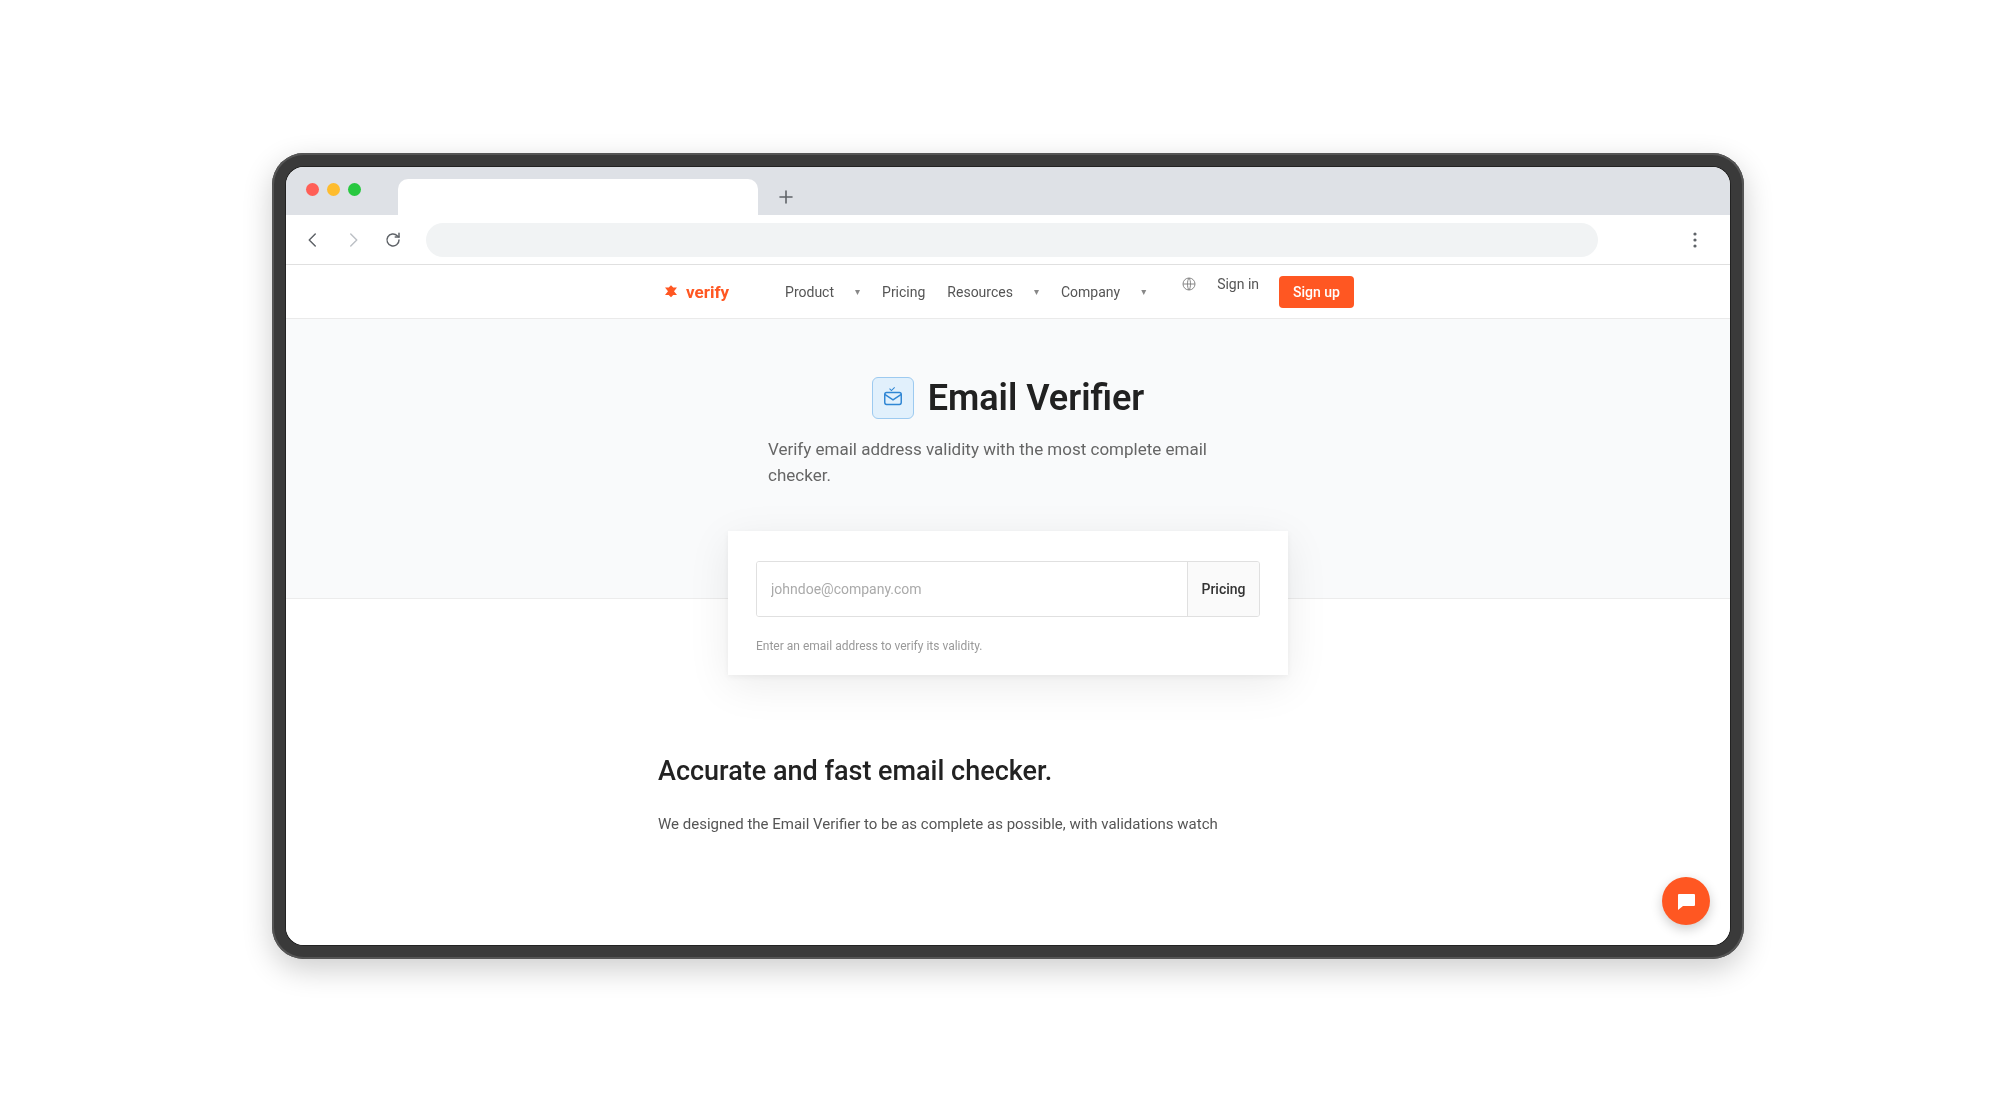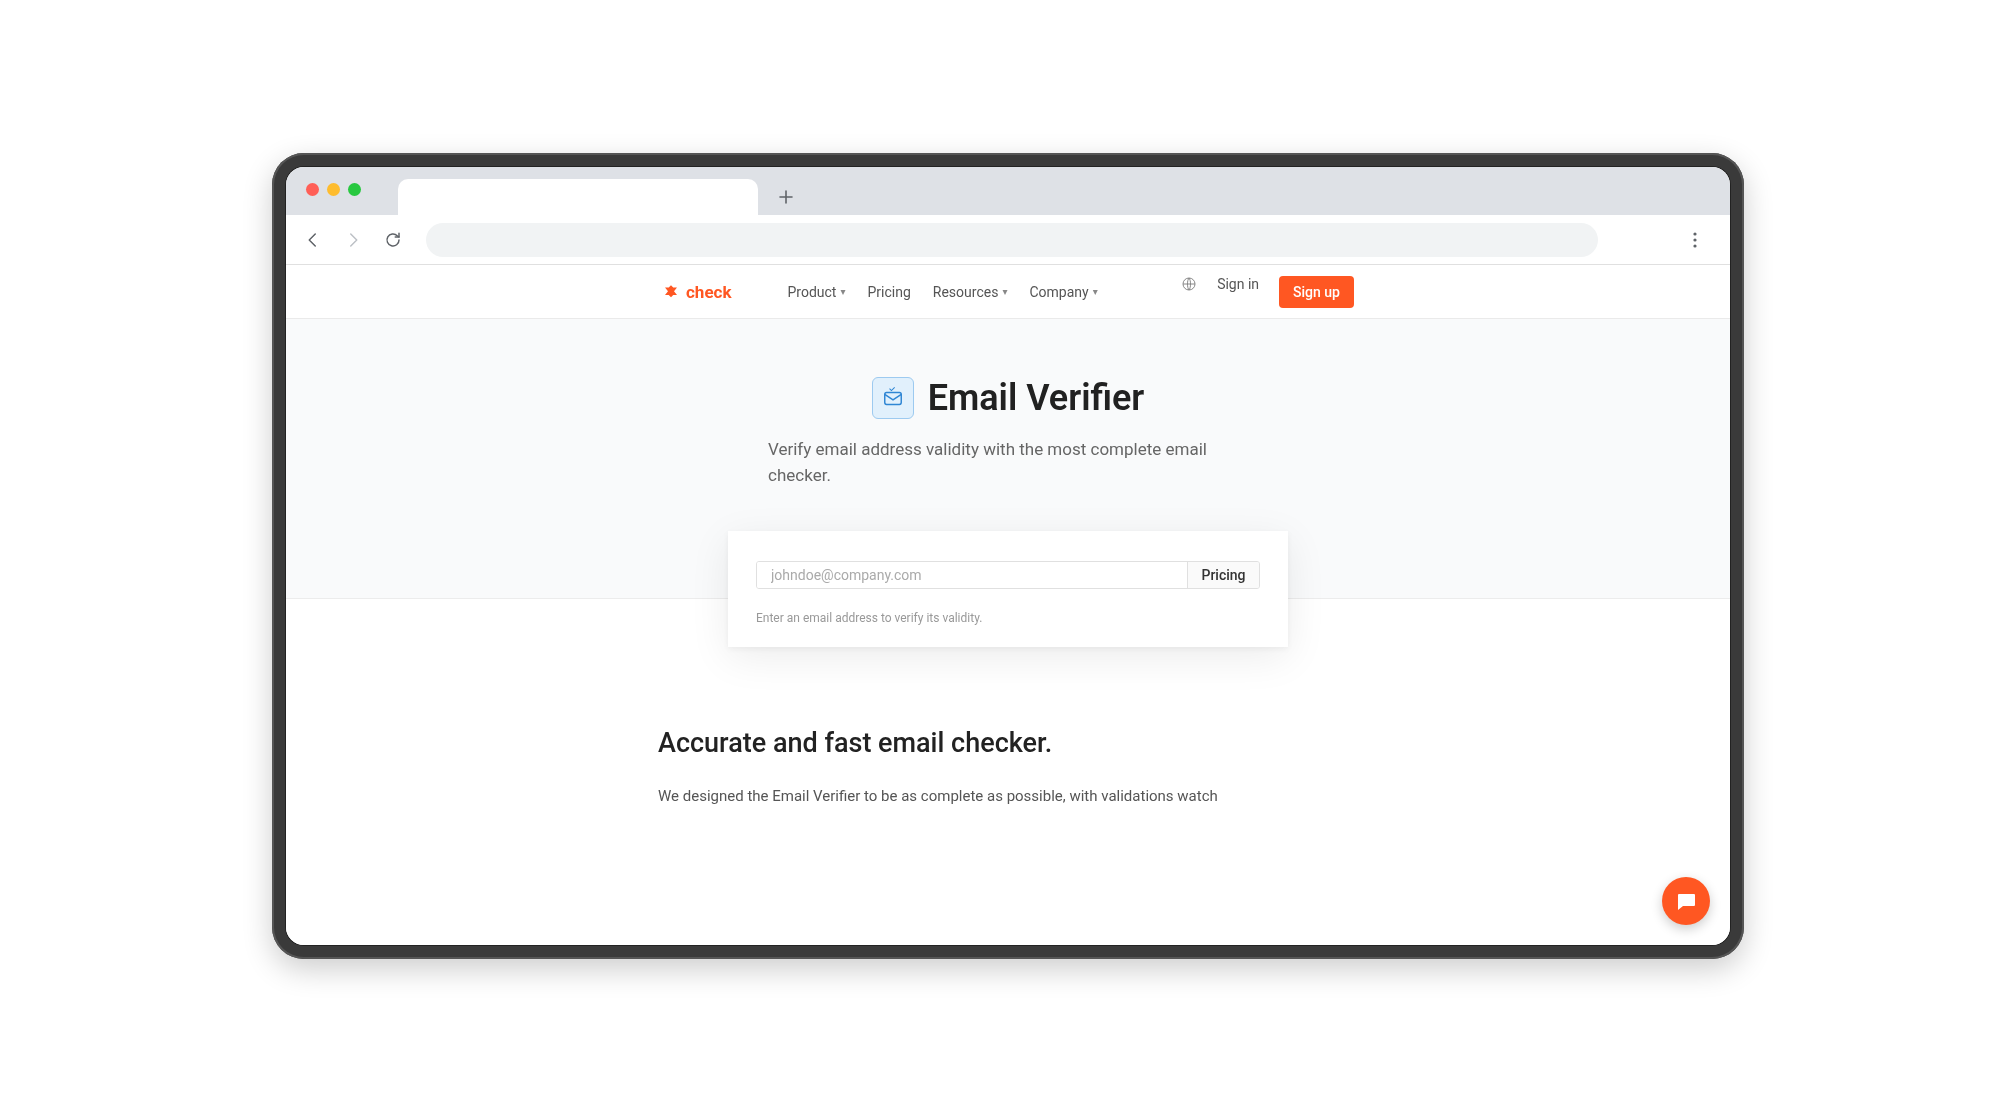--- a/index.html
+++ b/index.html
@@ -77,21 +77,21 @@
   display: flex; align-items: center; justify-content: center;
 }
 .site-header-inner {
   width: 100%; max-width: 720px;
   display: flex; align-items: center; gap: 18px;
   padding: 0 14px;
 }
 .logo { display: flex; align-items: center; gap: 6px; color: #ff5722; font-weight: 700; font-size: 17px; }
 .logo-mark { width: 18px; height: 18px; }
 .nav { display: flex; gap: 22px; margin-left: 38px; }
-.nav-item { display: flex; align-items: center; gap: 4px; color: #555; font-size: 14px; cursor: pointer; }
+.nav-item { display: flex; align-items: center; gap: 21px; color: #555; font-size: 14px; cursor: pointer; }
 .chev { font-size: 10px; color: #888; }
 .header-right { margin-left: auto; display: flex; gap: 20px; }
 .globe { color: #888; }
 .signin { color: #555; font-size: 14px; cursor: pointer; }
 .signup-btn {
   background: #ff5722; color: #fff;
   padding: 8px 14px; border-radius: 4px;
   font-size: 14px; font-weight: 500; cursor: pointer;
 }
 
@@ -122,21 +122,21 @@
   padding: 30px 28px 22px;
   box-shadow: 0 10px 40px rgba(0,0,0,0.08), 0 2px 6px rgba(0,0,0,0.05);
   position: relative;
   z-index: 2;
 }
 .input-row {
   display: flex;
   border: 1px solid #e0e0e0;
   border-radius: 3px;
   overflow: hidden;
-  height: 28px;
+  height: 56px;
 }
 .email-input {
   flex: 1;
   border: none;
   padding: 0 14px;
   font-size: 14px;
   color: #333;
   outline: none;
 }
 .email-input::placeholder { color: #aaa; }
@@ -224,21 +224,21 @@
     </div>
 
     <div class="page">
 
       <div class="site-header">
         <div class="site-header-inner">
           <div class="logo">
             <svg class="logo-mark" viewBox="0 0 24 24">
                 <path d="M12 3l3 3h5l-4 5 4 5h-5l-3 3-3-3H4l4-5-4-5h5z" fill="#ff5722"></path>
               </svg>
-            <span>check</span>
+            <span>verify</span>
           </div>
           <div class="nav">
             <div class="nav-item">
               <span>Product</span>
               <span class="chev">▾</span>
             </div>
             <div class="nav-item">
               <span>Pricing</span>
             </div>
             <div class="nav-item">

